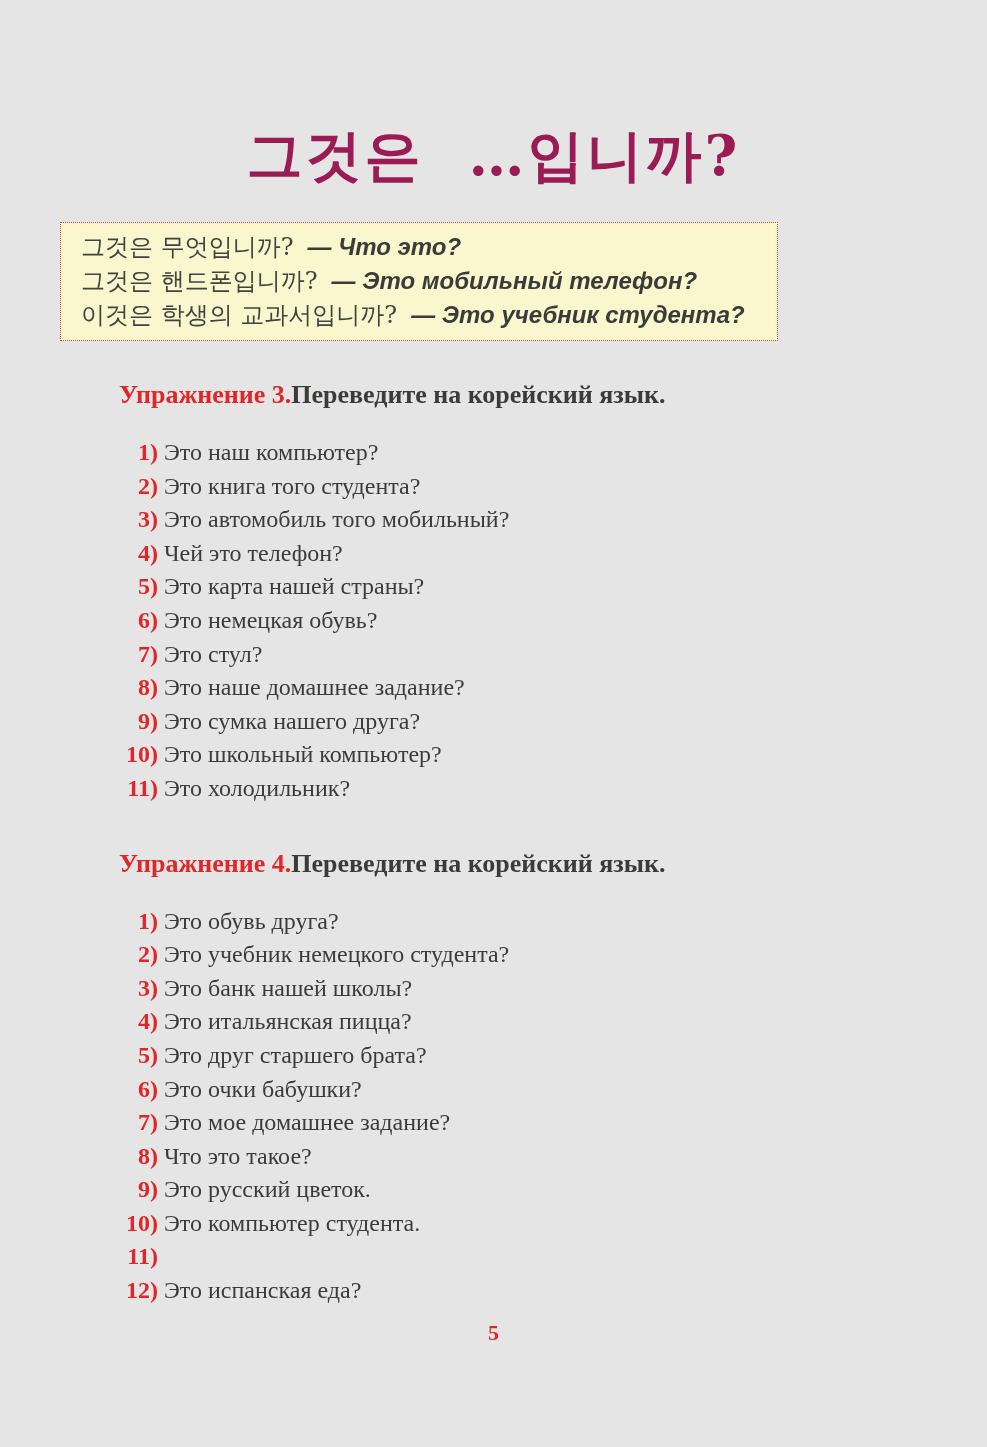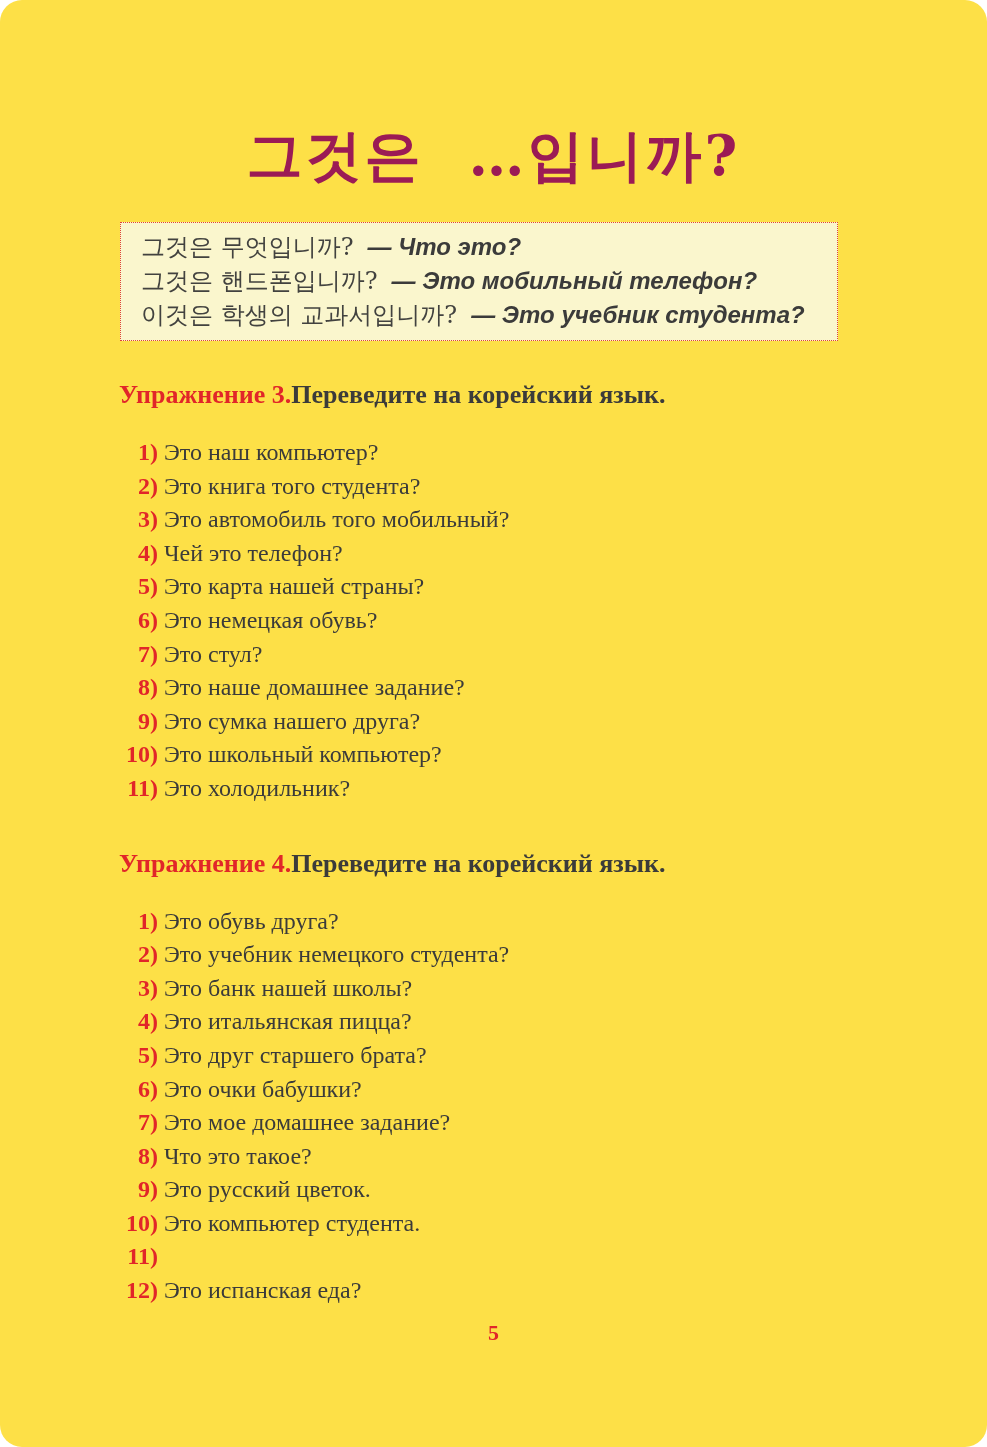--- a/index.html
+++ b/index.html
@@ -8,36 +8,35 @@
     width: 987px;
     height: 1447px;
     font-family: "Liberation Serif", serif;
     color: #3b3b3a;
     overflow: hidden;
   }
   .page {
     position: relative;
     width: 987px;
     height: 1447px;
-    background: #fde047;
-    border-radius: 22px;
+    background: #e5e5e5;
   }
   .page-title {
     padding-top: 118px;
     text-align: center;
     font-family: "DejaVu Serif", serif;
     font-weight: bold;
     font-size: 56px;
     line-height: 74px;
     color: #9b1b55;
     letter-spacing: 3px;
     white-space: pre;
   }
   .example-box {
-    margin: 30px 0 0 120px;
+    margin: 30px 0 0 60px;
     width: 718px;
     background: #faf6cd;
     border: 1px dotted #df4338;
     padding: 7px 36px 8px 20px;
   }
   .box-line {
     font-size: 24px;
     line-height: 34px;
     color: #42423f;
     white-space: nowrap;

